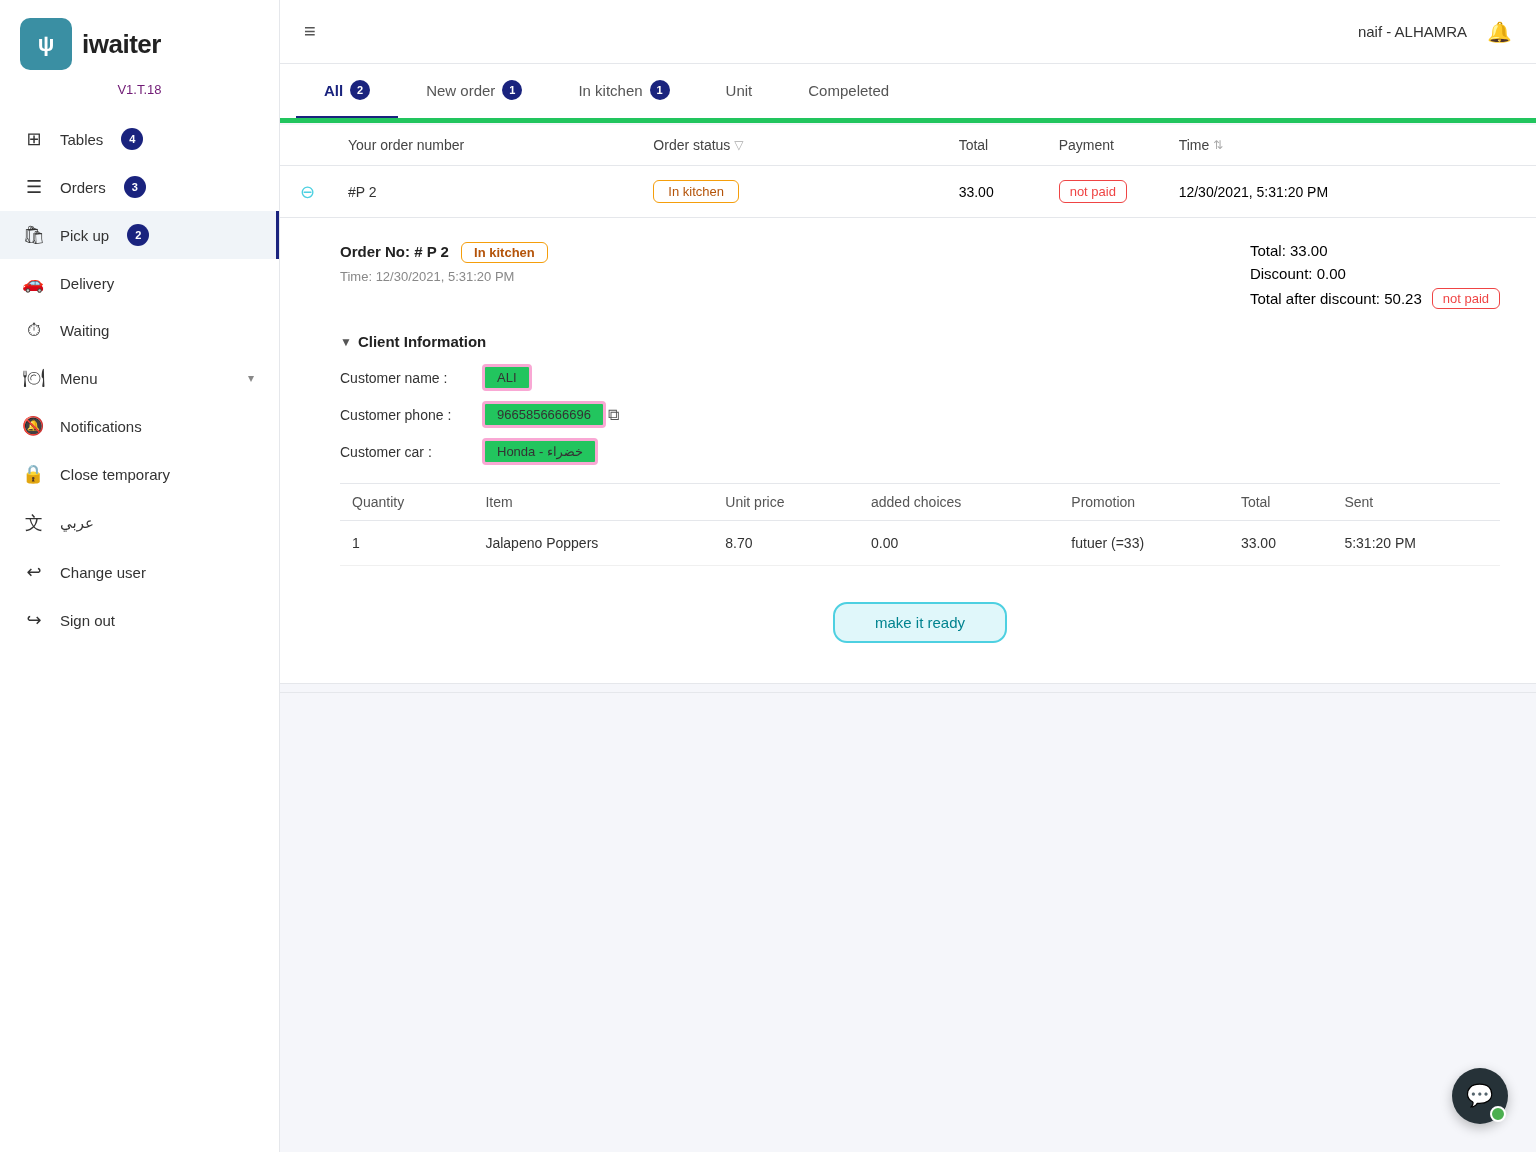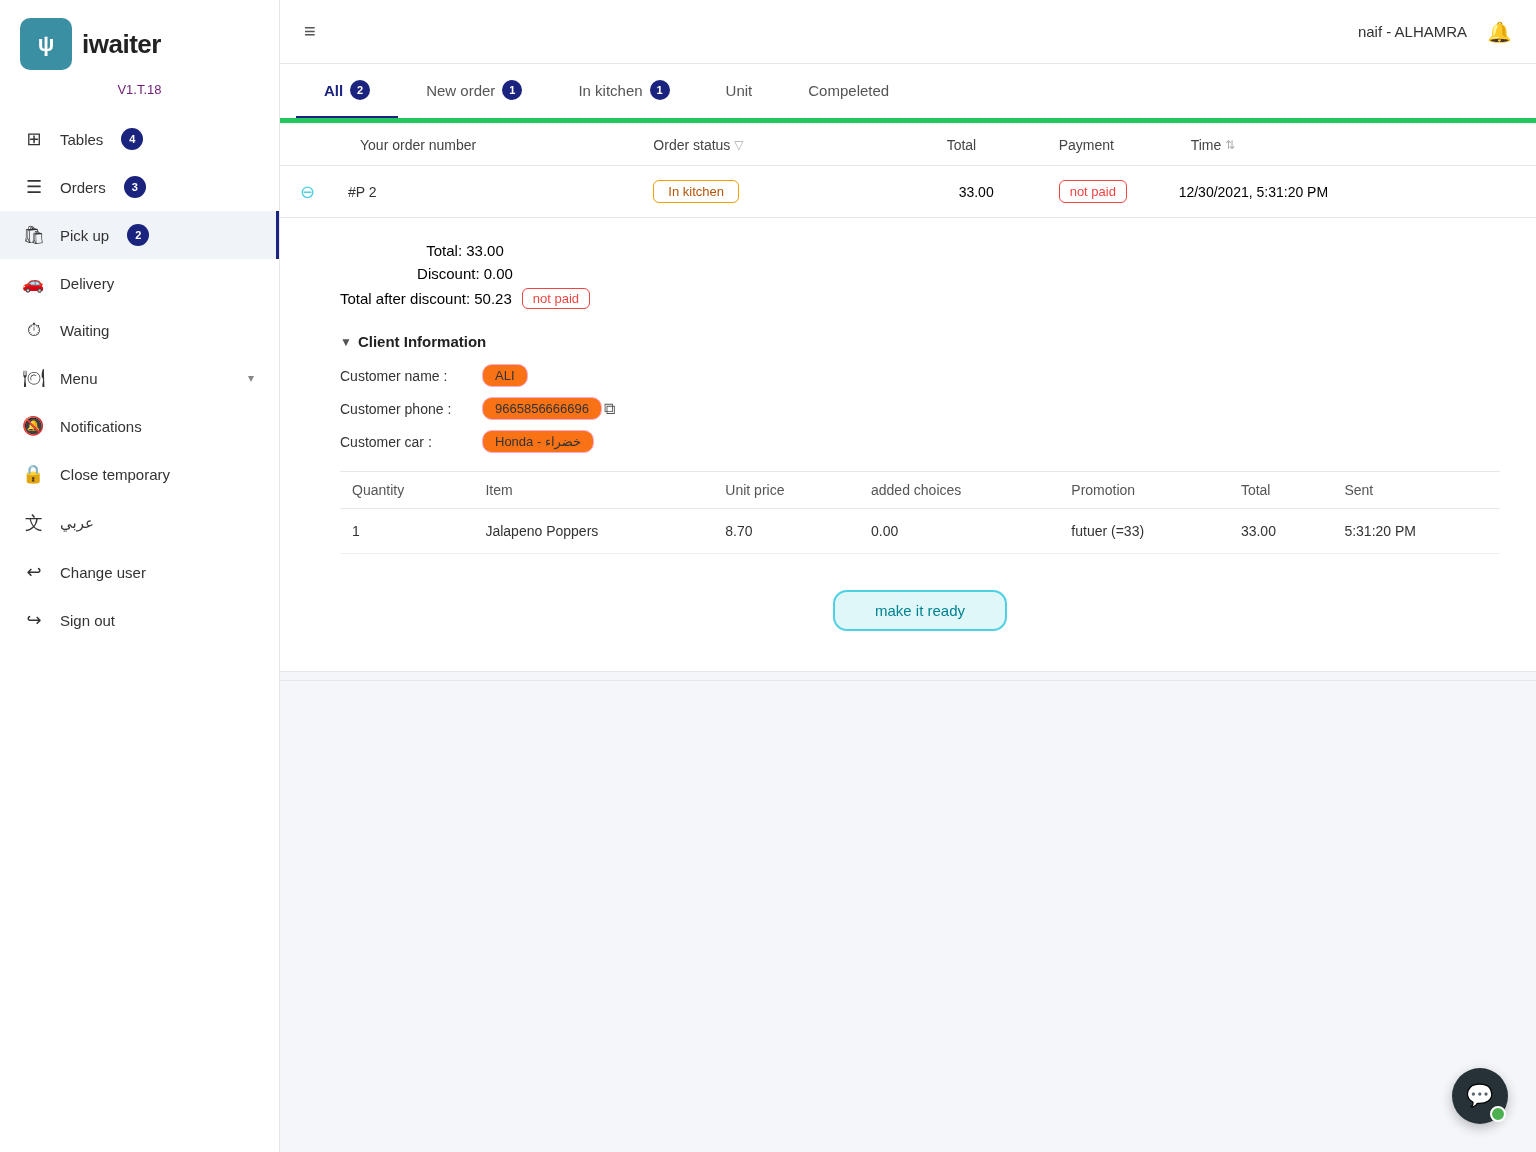--- a/index.html
+++ b/index.html
@@ -108,21 +108,20 @@
     .table-header {
       display: grid;
       grid-template-columns: 48px 1fr 1fr 100px 120px 1fr 32px;
       padding: 12px 20px;
       background: #fff;
       border-bottom: 1px solid #e5e7eb;
       color: #444;
       font-size: 14px;
       font-weight: 500;
       margin-top: 2px;
-      gap: 12px;
     }
     .table-header span { display: flex; align-items: center; gap: 4px; }
 
     
     .order-row {
       display: grid;
       grid-template-columns: 48px 1fr 1fr 100px 120px 1fr 32px;
       padding: 14px 20px;
       background: #fff;
       align-items: center;
@@ -162,21 +161,21 @@
       display: inline-block;
       padding: 2px 12px;
       border: 1.5px solid #f59e0b;
       color: #b45309;
       border-radius: 6px;
       font-size: 13px;
       background: #fff;
       margin-left: 8px;
     }
     .order-info .order-time { color: #888; font-size: 13px; }
-    .order-totals { text-align: center; font-size: 15px; }
+    .order-totals { text-align: left; font-size: 15px; }
     .order-totals div { margin-bottom: 6px; }
     .total-after { display: flex; align-items: center; gap: 10px; }
     .status-notpaid-sm {
       display: inline-block;
       padding: 2px 10px;
       border: 1.5px solid #ef4444;
       color: #ef4444;
       border-radius: 6px;
       font-size: 13px;
       background: #fff;
@@ -186,25 +185,25 @@
     .client-info { margin-bottom: 18px; }
     .client-info-header {
       display: flex; align-items: center; gap: 6px;
       font-size: 15px; font-weight: 600; color: #222;
       margin-bottom: 14px; cursor: pointer;
     }
     .client-info-header .arrow { font-size: 12px; color: #555; }
     .client-field { display: flex; align-items: center; gap: 2px; margin-bottom: 10px; font-size: 14px; color: #333; }
     .client-field-label { min-width: 140px; }
     .client-field-value {
-      border: 1px solid #f9a8d4;
-      border-radius: 10px;
+      border: 3px solid #f9a8d4;
+      border-radius: 4px;
       padding: 3px 12px;
       font-size: 13px;
-      background: #f97316;
+      background: #22c55e;
     }
     .copy-icon { cursor: pointer; color: #555; font-size: 16px; }
 
     
     .items-table { width: 100%; border-collapse: collapse; font-size: 14px; margin-bottom: 20px; }
     .items-table th {
       border-top: 1px solid #e5e7eb;
       border-bottom: 1px solid #e5e7eb;
       padding: 10px 12px;
       color: #555;
@@ -380,20 +379,27 @@
       <span>33.00</span>
       <span>
         <span class="status-badge-notpaid">not paid</span>
       </span>
       <span>12/30/2021, 5:31:20 PM</span>
       <span></span>
     </div>
 
     <div class="order-detail">
       <div class="order-detail-top">
+        <div class="order-info">
+          <div class="order-title">
+            <span>Order No: # P 2</span>
+            <span class="in-kitchen-badge">In kitchen</span>
+          </div>
+          <div class="order-time">Time: 12/30/2021, 5:31:20 PM</div>
+        </div>
         <div class="order-totals">
           <div>Total: 33.00</div>
           <div>Discount: 0.00</div>
           <div class="total-after">
             <span>Total after discount: 50.23</span>
             <span class="status-notpaid-sm">not paid</span>
           </div>
         </div>
       </div>
 

